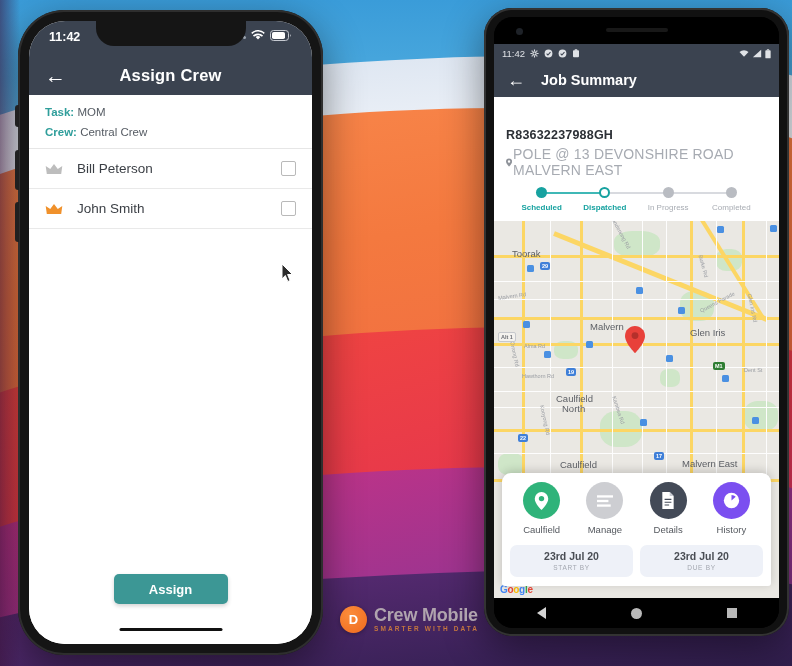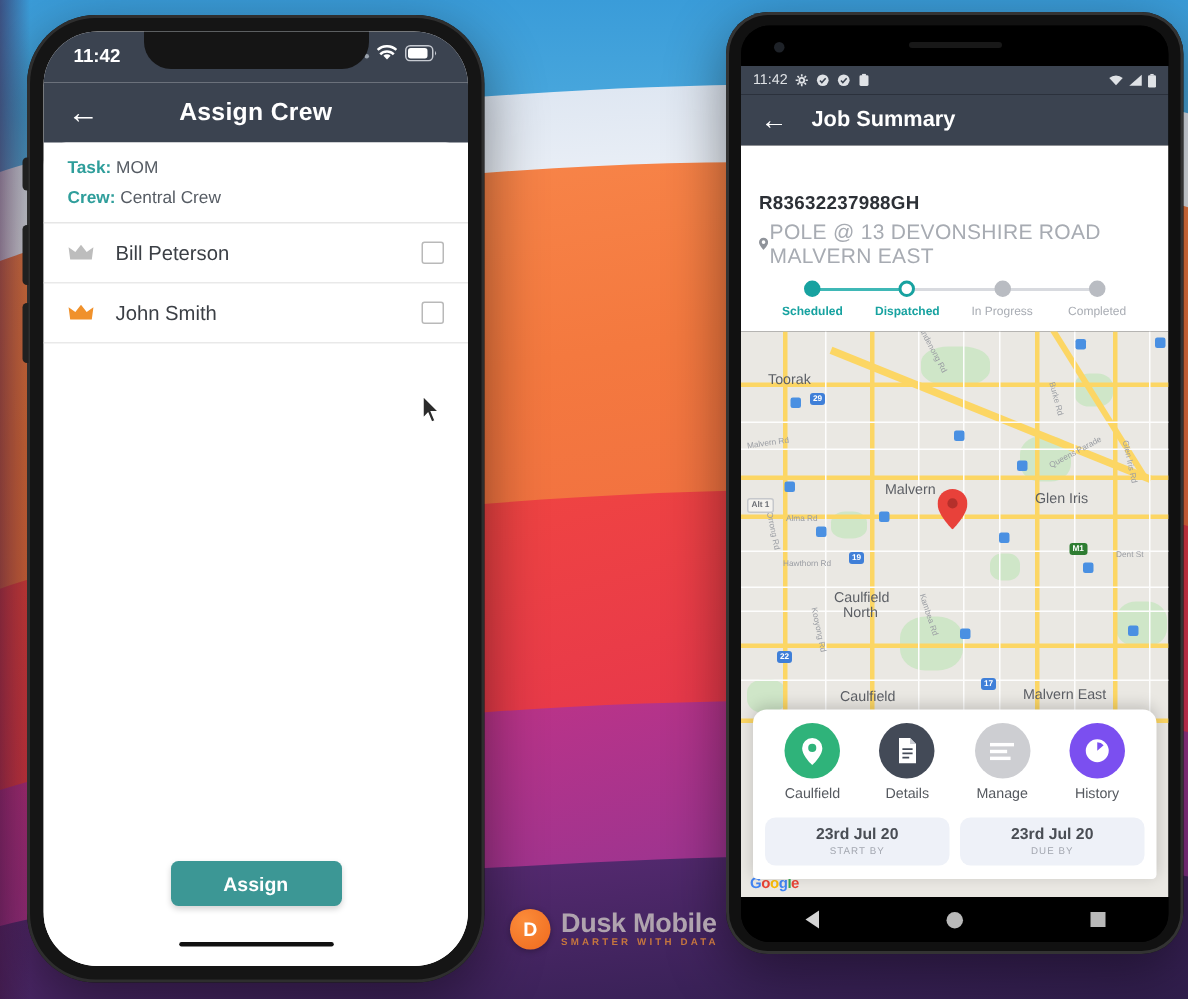--- a/index.html
+++ b/index.html
@@ -545,40 +545,40 @@
         <div class="actions">
           <div class="action">
             <span class="act-circle" style="background:#2fb37a;">
               <svg width="15" height="18" viewBox="0 0 9 12">
                   <path d="M4.5 0a4.5 4.5 0 0 0-4.5 4.5C0 7.8 4.5 12 4.5 12S9 7.8 9 4.5A4.5 4.5 0 0 0 4.5 0zm0 6.2a1.8 1.8 0 1 1 0-3.6 1.8 1.8 0 0 1 0 3.6z" fill="#fff"></path>
                 </svg>
             </span>
             <span class="act-label">Caulfield</span>
           </div>
           <div class="action">
+            <span class="act-circle" style="background:#cdced2;">
+              <svg width="16" height="14" viewBox="0 0 14 12">
+                  <rect x="0" y="1" width="14" height="2" fill="#fff"></rect>
+                  <rect x="0" y="5" width="10" height="2" fill="#fff"></rect>
+                  <rect x="0" y="9" width="12" height="2" fill="#fff"></rect>
+                </svg>
+            </span>
+            <span class="act-label">Manage</span>
+          </div>
+          <div class="action">
             <span class="act-circle" style="background:#434a57;">
               <svg width="14" height="17" viewBox="0 0 12 15">
                   <path d="M1 0h6.5L11 3.5V15H1z" fill="#fff"></path>
                   <path d="M7.5 0v3.5H11z" fill="#c8cbd2"></path>
                   <path d="M3 6.5h6M3 9h6M3 11.5h4" stroke="#434a57" stroke-width="1"></path>
                 </svg>
             </span>
             <span class="act-label">Details</span>
           </div>
           <div class="action">
-            <span class="act-circle" style="background:#cdced2;">
-              <svg width="16" height="14" viewBox="0 0 14 12">
-                  <rect x="0" y="1" width="14" height="2" fill="#fff"></rect>
-                  <rect x="0" y="5" width="10" height="2" fill="#fff"></rect>
-                  <rect x="0" y="9" width="12" height="2" fill="#fff"></rect>
-                </svg>
-            </span>
-            <span class="act-label">Manage</span>
-          </div>
-          <div class="action">
             <span class="act-circle" style="background:#7b4ff0;">
               <svg width="17" height="17" viewBox="0 0 14 14">
                   <circle cx="7" cy="7" r="6.3" fill="#fff"></circle>
                   <path d="M7 7 7 2.4A4.6 4.6 0 0 1 10.5 4z" fill="#7b4ff0"></path>
                 </svg>
             </span>
             <span class="act-label">History</span>
           </div>
         </div>
 
@@ -603,16 +603,16 @@
   </div>
 </div>
 
 <div id="watermark">
   <span id="wm-logo">
     <svg width="19" height="19" viewBox="0 0 19 19">
         <text x="9.5" y="14" font-size="13" font-weight="bold" fill="#fff" text-anchor="middle" font-family="Liberation Sans, sans-serif">D</text>
       </svg>
   </span>
   <span id="wm-text">
-    <div id="wm-name">Dusk Mobile</div>
+    <div id="wm-name">Crew Mobile</div>
     <div id="wm-tag">SMARTER WITH DATA</div>
   </span>
 </div>
 
 </body></html>

